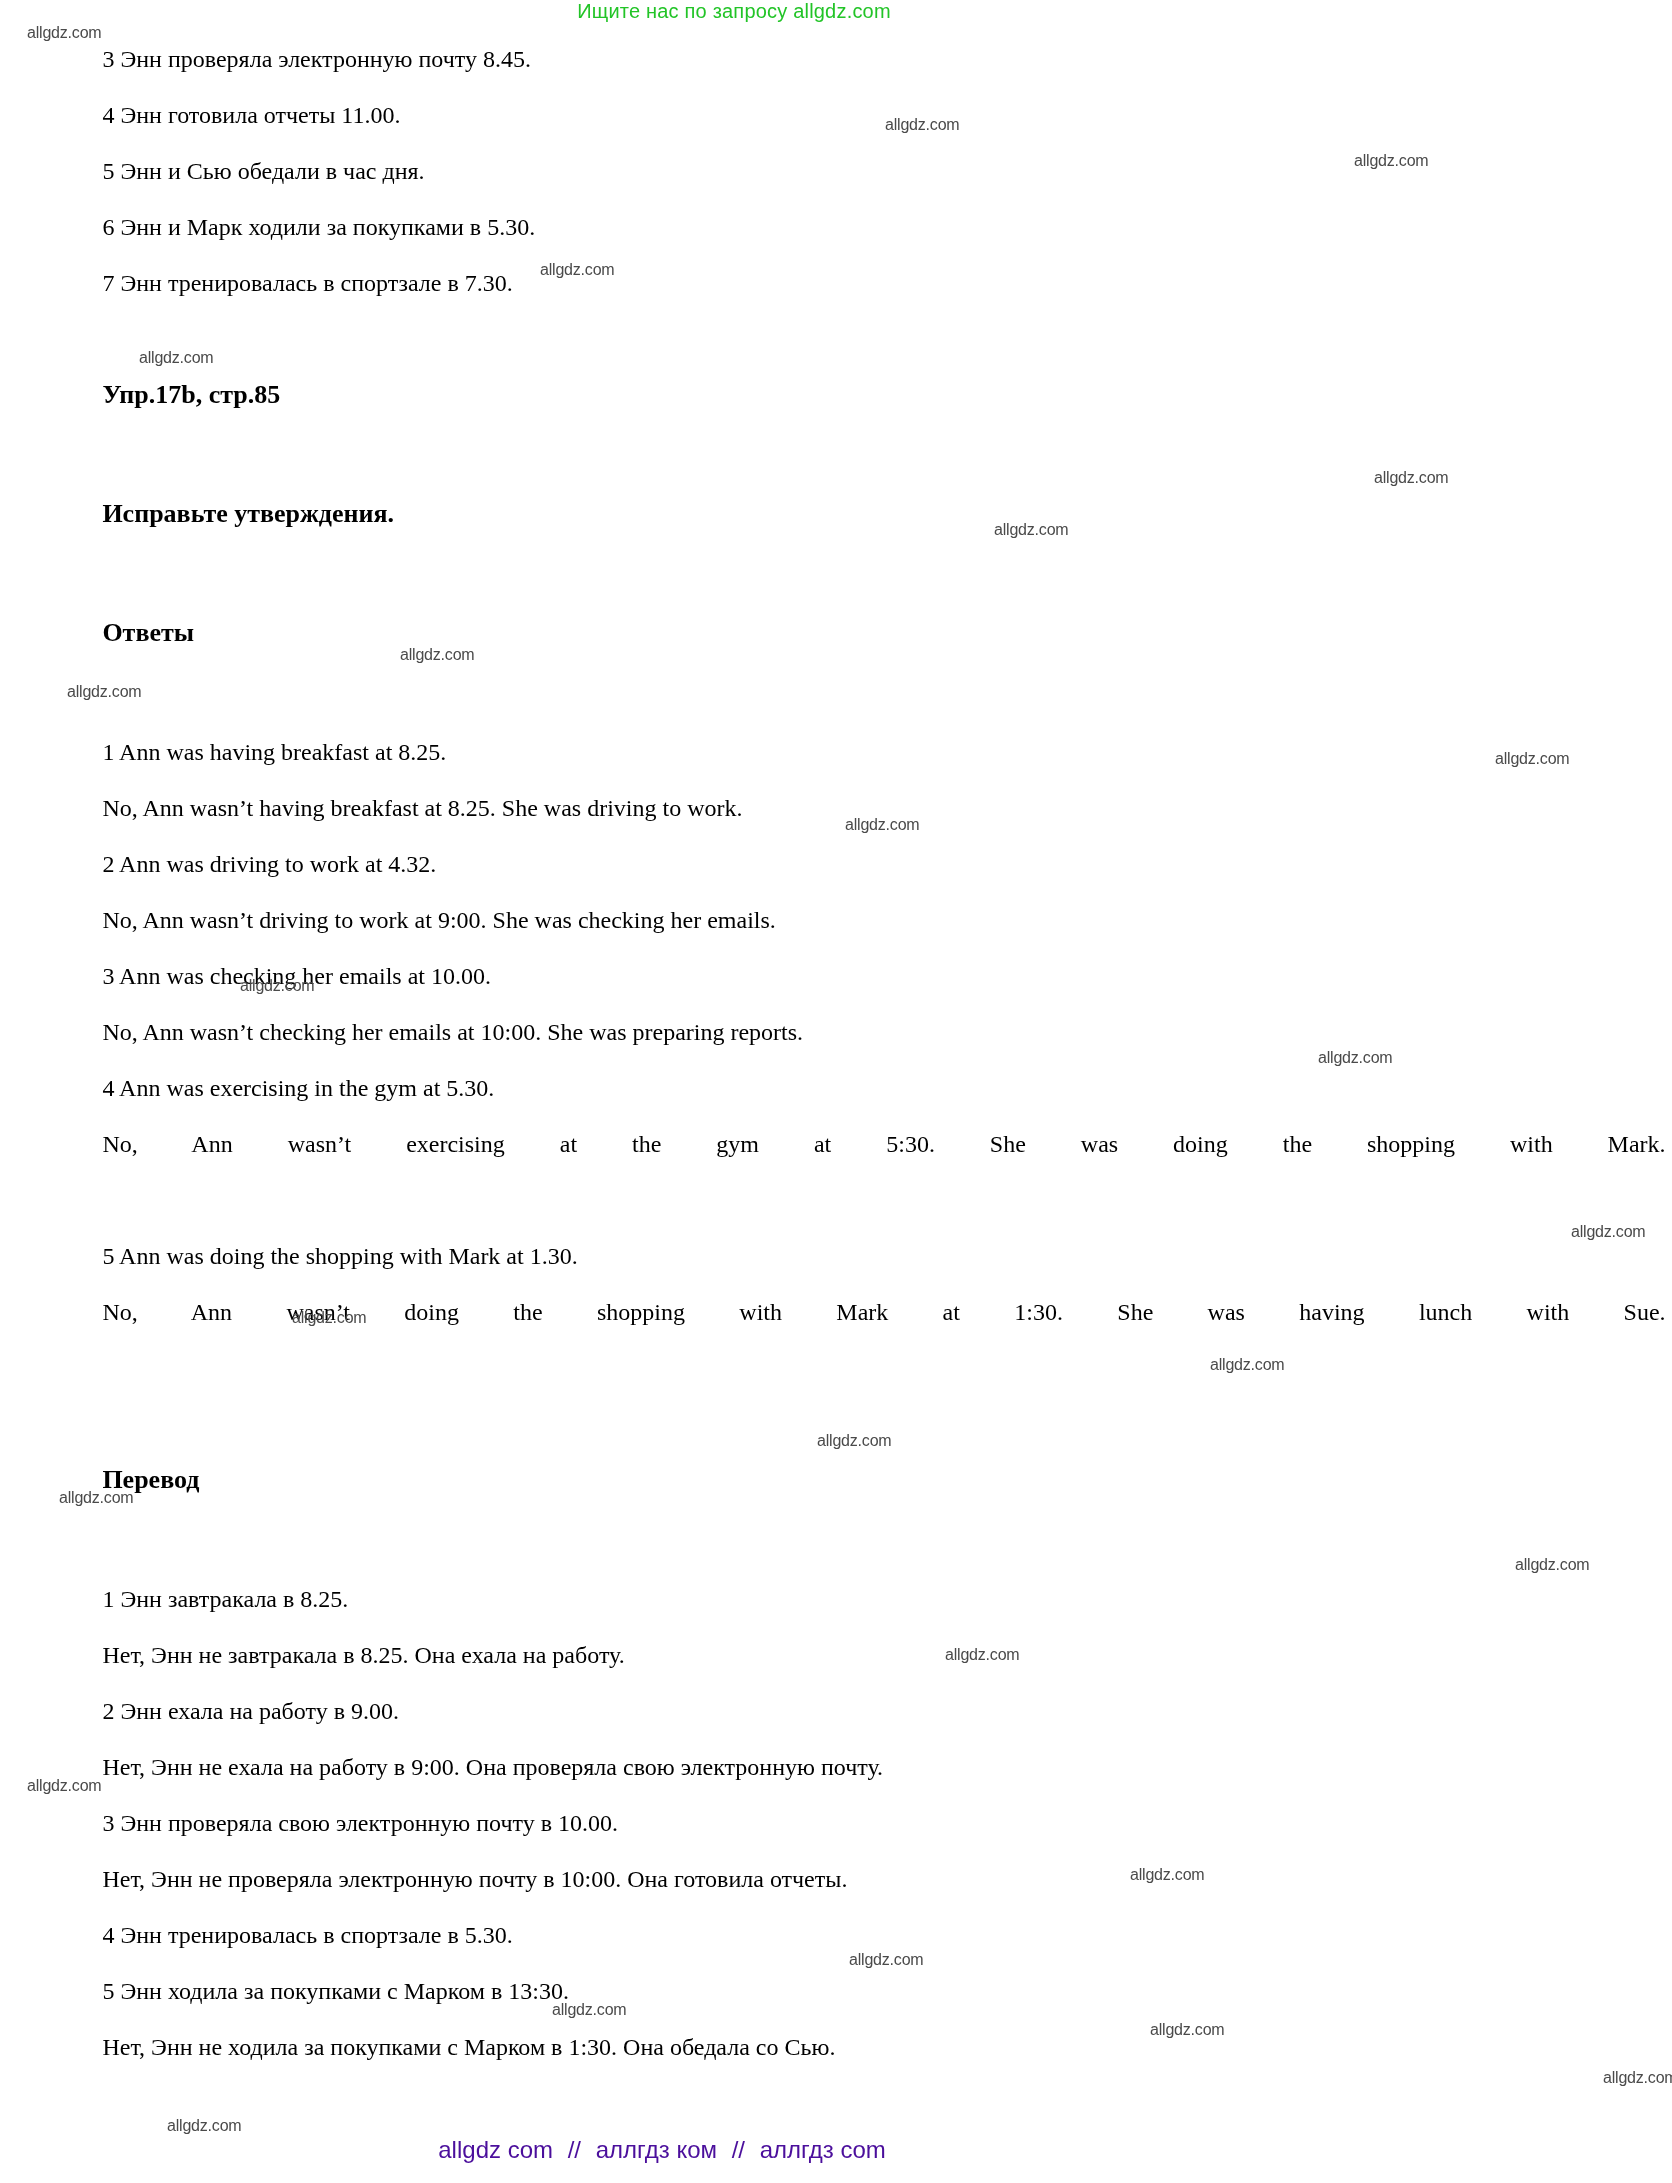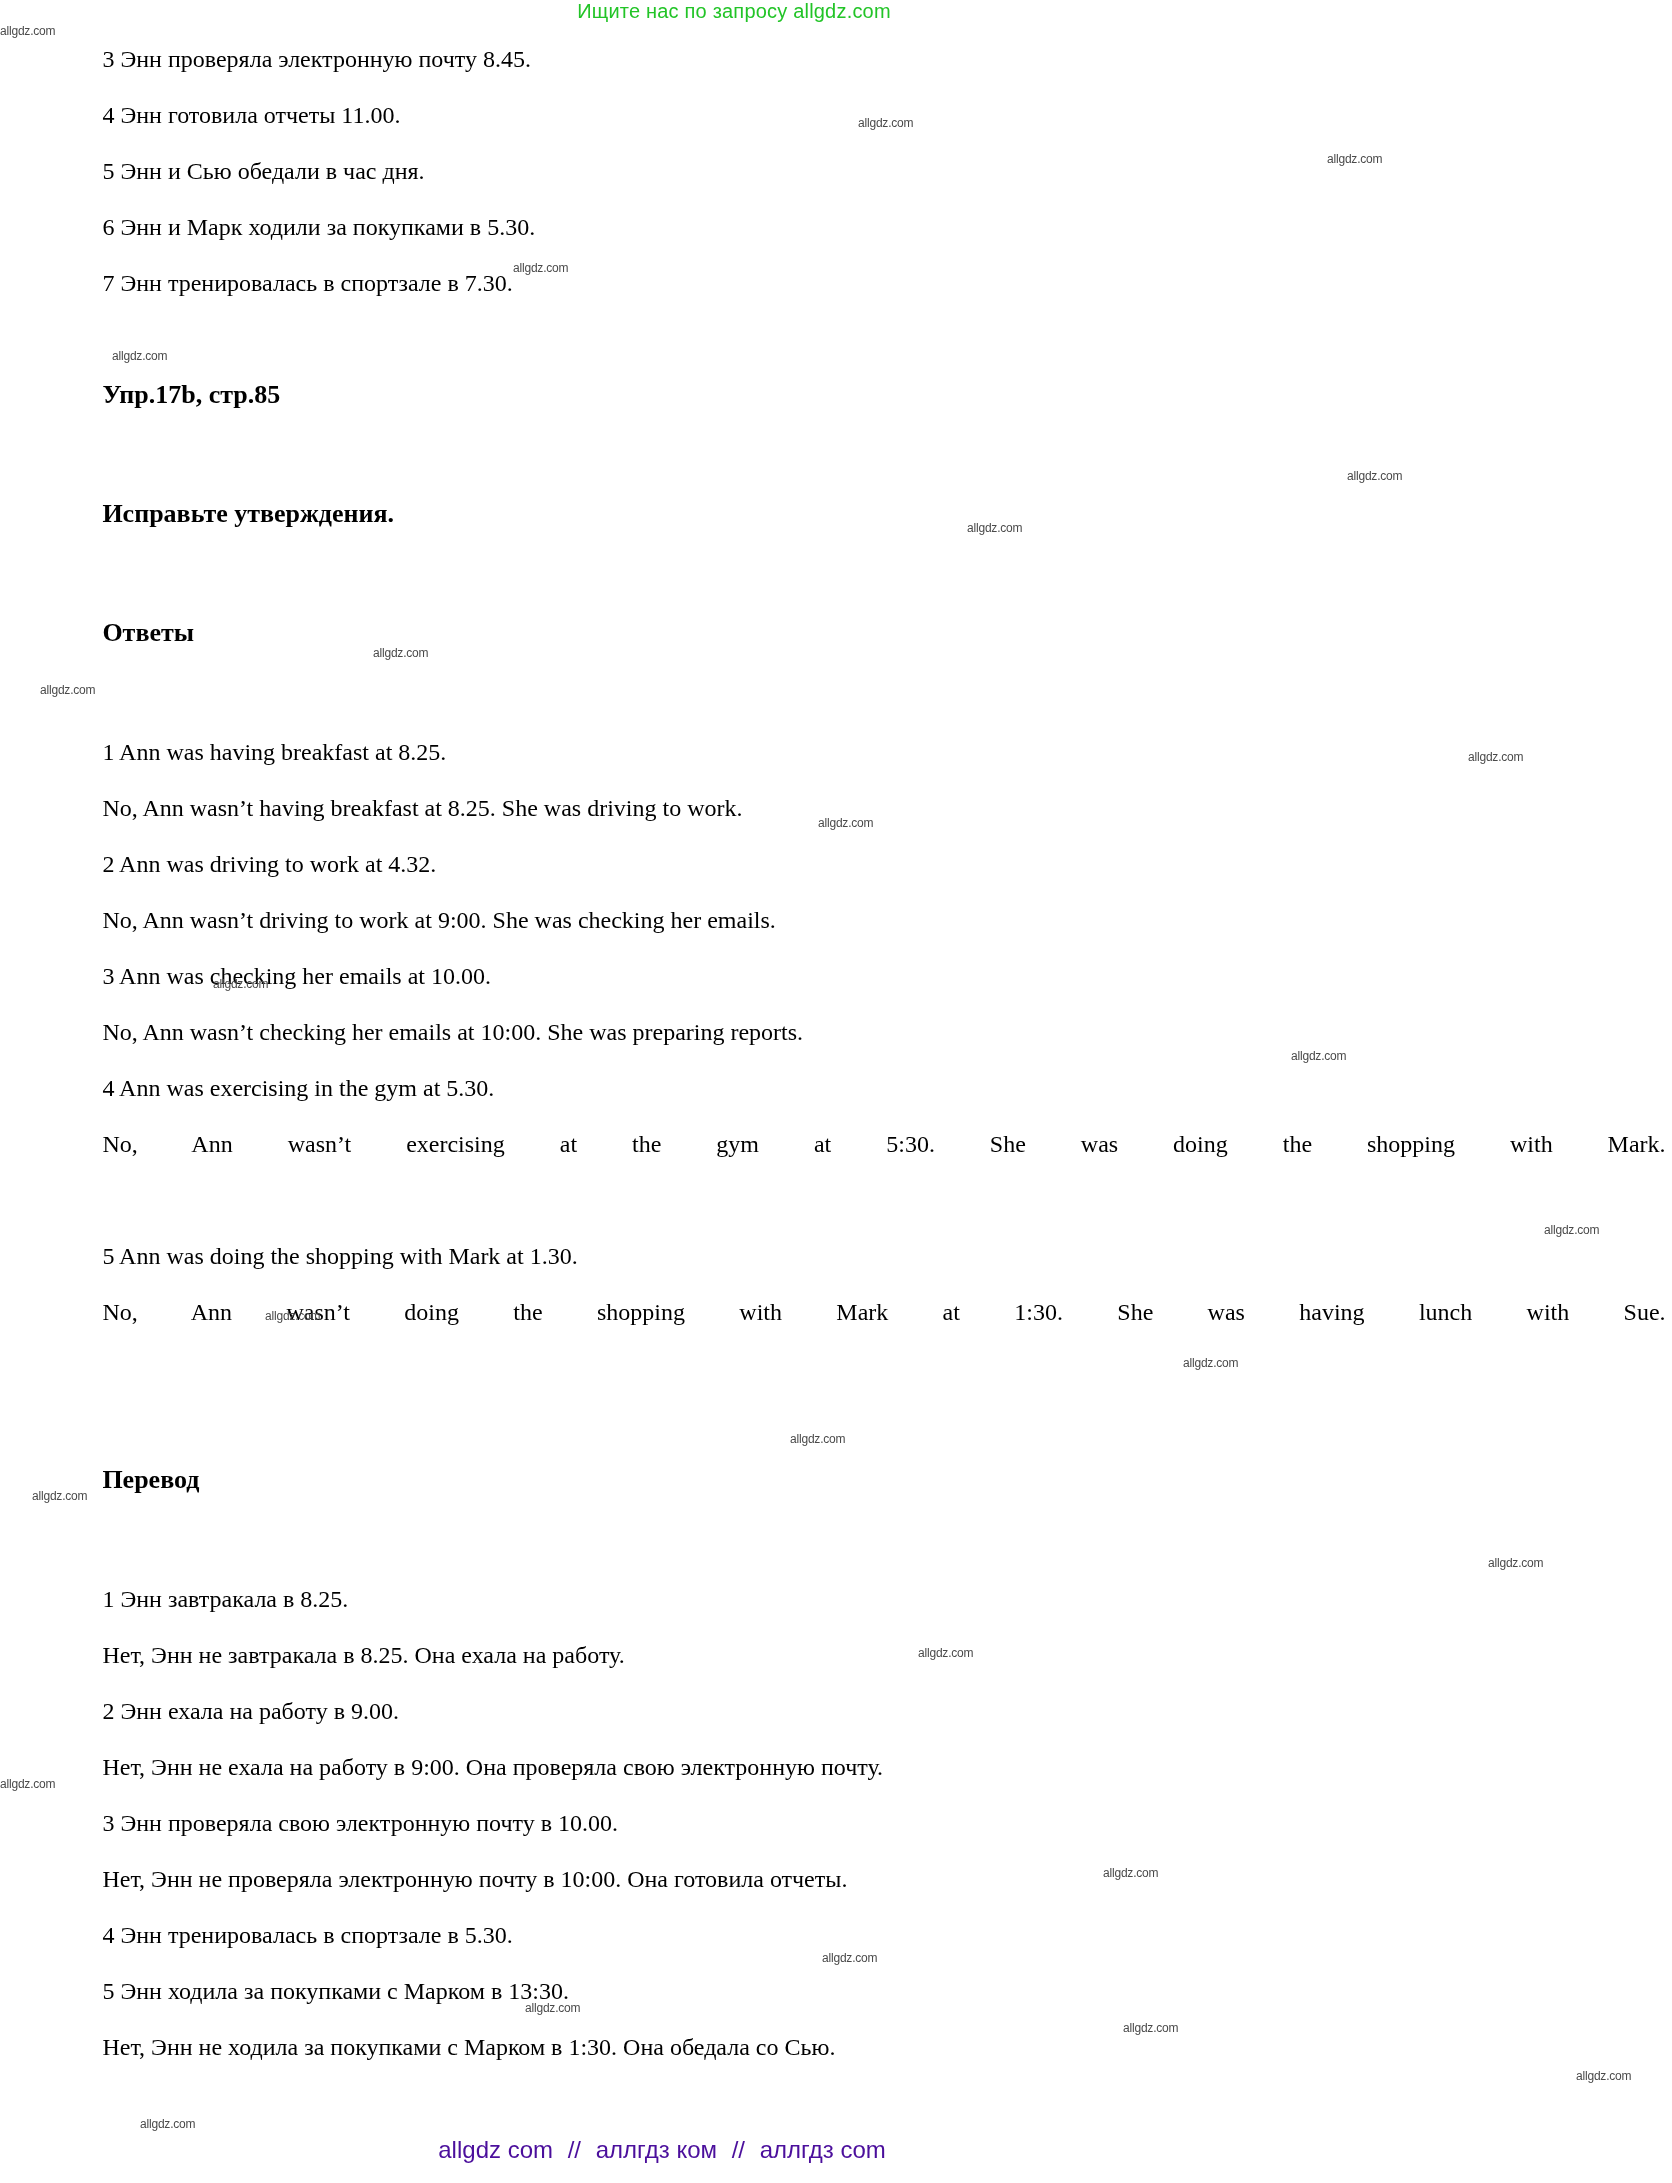--- a/index.html
+++ b/index.html
@@ -81,25 +81,26 @@
     text-indent: 96px;
     white-space: nowrap;
   }
   .sp-md { height: 56px; }
   .sp-lg { height: 63px; }
 
   
   .wm {
     position: absolute;
     font-family: "Liberation Sans", "DejaVu Sans", sans-serif;
-    font-size: 12px;
+    font-size: 16px;
     color: #4a4a4a;
     white-space: nowrap;
     pointer-events: none;
     letter-spacing: -0.2px;
+    padding-left: 27px;
   }
 </style>
 </head>
 <body>
 
 <div id="promo-banner">Ищите нас по запросу allgdz.com</div>
 
 <div id="content">
 
   <div>

